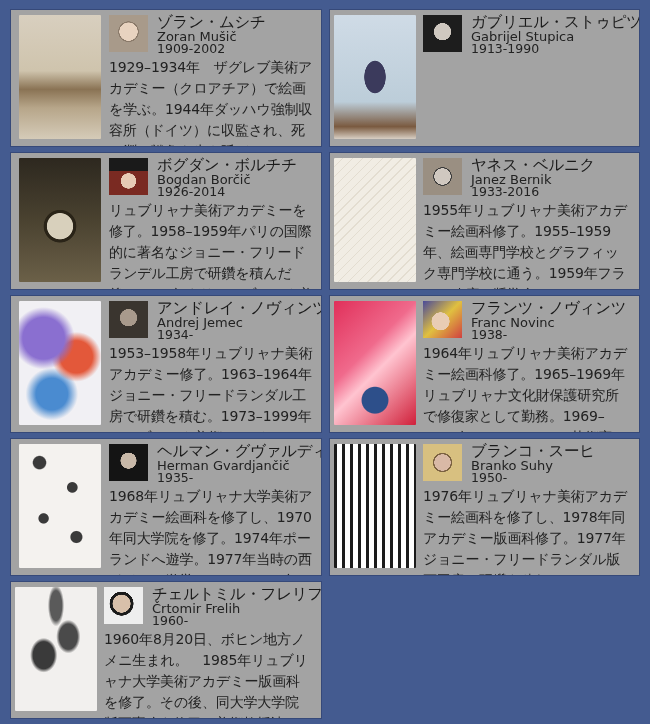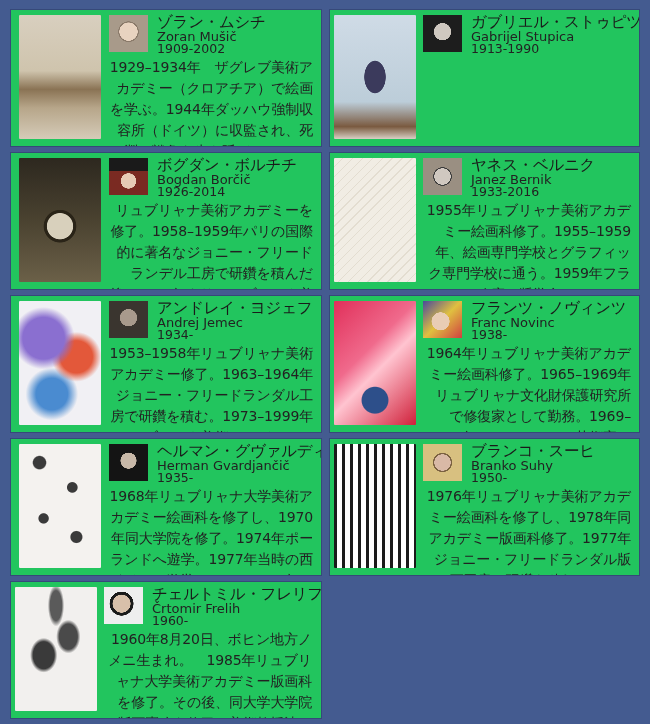--- a/index.html
+++ b/index.html
@@ -14,25 +14,24 @@
       position: absolute;
       left: 11px; top: 10px;
       width: 628px;
       display: grid;
       grid-template-columns: 310px 309px;
       grid-template-rows: repeat(5, 136px);
       column-gap: 9px;
       row-gap: 7px;
     }
     .card {
-      background: #22c55e;
+      background: #a3a3a3;
       position: relative;
       box-shadow: 0 0 0 1px rgba(30,40,80,0.35);
       overflow: hidden;
-      text-align: right;
     }
     .artwork {
       position: absolute;
       left: 8px; top: 5px;
       width: 82px; height: 124px;
       border-radius: 1px;
     }
     .portrait {
       position: absolute;
       left: 98px; top: 5px;
@@ -137,21 +136,21 @@
     <div class="portrait pt-3"></div>
     <div class="name-ja">ヤネス・ベルニク</div>
     <div class="name-en">Janez Bernik</div>
     <div class="years">1933-2016</div>
     <div class="bio">1955年リュブリャナ美術アカデミー絵画科修了。1955–1959年、絵画専門学校とグラフィック専門学校に通う。1959年フランス政府の奨学金で、ジョニー・フリードランデル工房で研鑽を積む。1970–1996年リュブリャナ美術アカデミーで教鞭を執り、1979年に教授、のちに学長を務める。</div>
   </div>
 
   <div class="card left">
     <div class="artwork art-4"></div>
     <div class="portrait pt-4"></div>
-    <div class="name-ja">アンドレイ・ヨジェフ</div>
+    <div class="name-ja">アンドレイ・ノヴィンツ</div>
     <div class="name-en">Andrej Jemec</div>
     <div class="years">1934-</div>
     <div class="bio">1953–1958年リュブリャナ美術アカデミー修了。1963–1964年ジョニー・フリードランダル工房で研鑽を積む。1973–1999年リュブリャナ美術アカデミーで教鞭を執る。1984年デッサン・絵画科の教授に就任。1987–1991年学長を二期務める。2001年に坂出市民美術館にて個展開催。</div>
   </div>
 
   <div class="card right">
     <div class="artwork art-5"></div>
     <div class="portrait pt-5"></div>
     <div class="name-ja">フランツ・ノヴィンツ</div>
     <div class="name-en">Franc Novinc</div>

